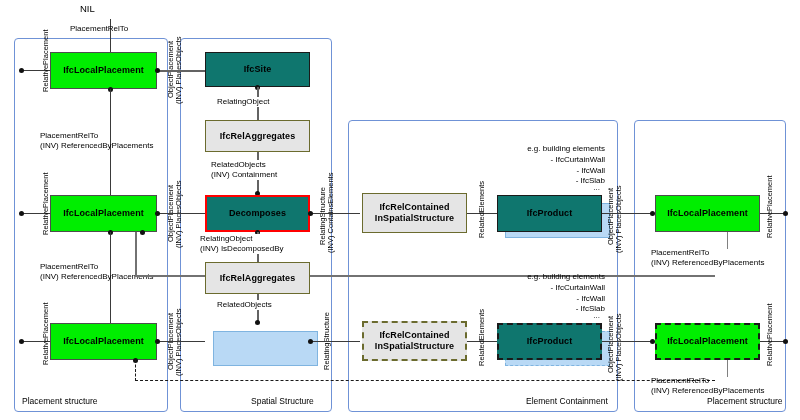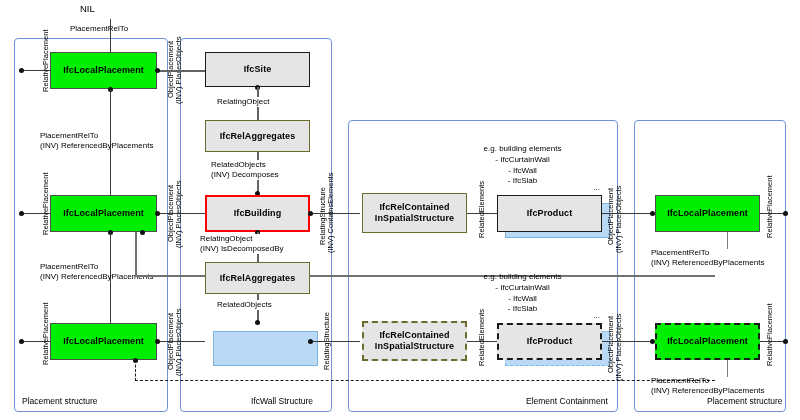--- a/index.html
+++ b/index.html
@@ -18,21 +18,21 @@
   }
 
   
   .box{
     position:absolute;box-sizing:border-box;
     display:flex;align-items:center;justify-content:center;
     text-align:center;font-weight:bold;font-size:9px;color:#000;
     line-height:1.22;letter-spacing:.1px;
   }
   .box.green{background:#00ee00;border:1px solid #4d4d4d;}
-  .box.blue{background:#e5e5e5;border:1px solid #1a1a1a;}
+  .box.blue{background:#0f766e;border:1px solid #1a1a1a;}
   .box.yellow{background:#e5e5e5;border:1px solid #6b6b2e;}
   .box.red-outline{border:2px solid #ff0000;}
   .box.dashed-dark{border:2px dashed #1a1a1a;}
   .box.dashed-olive{border:2px dashed #6b6b2e;}
 
   
   .stack{
     position:absolute;background:#b9d9f5;border:1px solid #7fb4e0;
     box-sizing:border-box;
   }
@@ -62,34 +62,34 @@
   .lbl.big{font-size:9.5px;}
   .rot{
     position:absolute;font-size:7.5px;color:#000;white-space:nowrap;
     transform-origin:0 0;transform:rotate(-90deg);line-height:1.2;
   }
   .rot2{
     position:absolute;font-size:7.5px;color:#000;white-space:nowrap;
     transform-origin:0 0;transform:rotate(-90deg);line-height:1.2;
   }
   .note{
-    position:absolute;font-size:8px;color:#000;text-align:center;line-height:1.35;
+    position:absolute;font-size:8px;color:#000;text-align:right;line-height:1.35;
     white-space:pre;
   }
 </style>
 </head>
 <body>
 
 <div id="stage">
 
   <div class="group" style="left:14px;top:38px;width:154px;height:374px;"></div>
   <div class="group-label" style="left:22px;top:396px;">Placement structure</div>
 
   <div class="group" style="left:180px;top:38px;width:152px;height:374px;"></div>
-  <div class="group-label" style="left:251px;top:396px;">IfcWall Structure</div>
+  <div class="group-label" style="left:251px;top:396px;">Spatial Structure</div>
 
   <div class="group" style="left:348px;top:120px;width:270px;height:292px;"></div>
   <div class="group-label" style="left:526px;top:396px;">Element Containment</div>
 
   <div class="group" style="left:634px;top:120px;width:152px;height:292px;"></div>
   <div class="group-label" style="left:707px;top:396px;">Placement structure</div>
 
   <div class="lbl big c" style="left:80px;top:3px;width:60px;">NIL</div>
   <div class="line-v" style="left:110px;top:19px;height:33px;"></div>
   <div class="lbl c" style="left:70px;top:24px;width:82px;">PlacementRelTo</div>
@@ -161,26 +161,26 @@
   <div class="dot" style="left:255px;top:85px;"></div>
   <div class="line-v thick" style="left:257px;top:87px;height:33px;"></div>
   <div class="lbl c" style="left:217px;top:97px;width:82px;background:#fff;">RelatingObject</div>
 
   <div class="box yellow" style="left:205px;top:120px;width:105px;height:32px;">
     <span>IfcRelAggregates</span>
   </div>
   <div class="line-v thick" style="left:257px;top:152px;height:42px;"></div>
   <div class="lbl c" style="left:211px;top:160px;width:94px;background:#fff;">
     <span>RelatedObjects</span><br>
-    <span>(INV) Decomposes</span>
+    <span>(INV) Containment</span>
   </div>
   <div class="dot" style="left:255px;top:191px;"></div>
 
   <div class="box blue red-outline" style="left:205px;top:195px;width:105px;height:37px;">
-    <span>IfcBuilding</span>
+    <span>Decomposes</span>
   </div>
   <div class="dot" style="left:255px;top:230px;"></div>
   <div class="line-v thick" style="left:257px;top:232px;height:30px;"></div>
   <div class="lbl c" style="left:200px;top:234px;width:116px;background:#fff;">
     <span>RelatingObject</span><br>
     <span>(INV) IsDecomposedBy</span>
   </div>
 
   <div class="box yellow" style="left:205px;top:262px;width:105px;height:32px;">
     <span>IfcRelAggregates</span>

